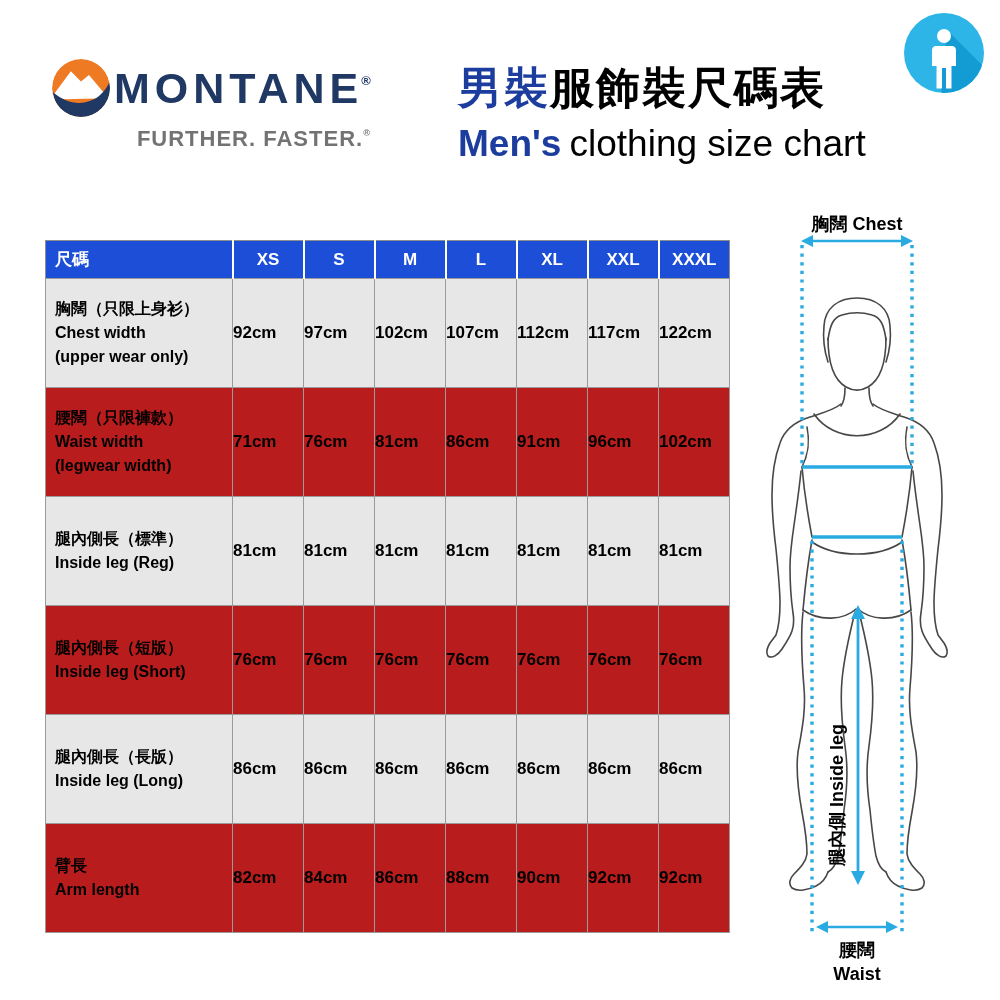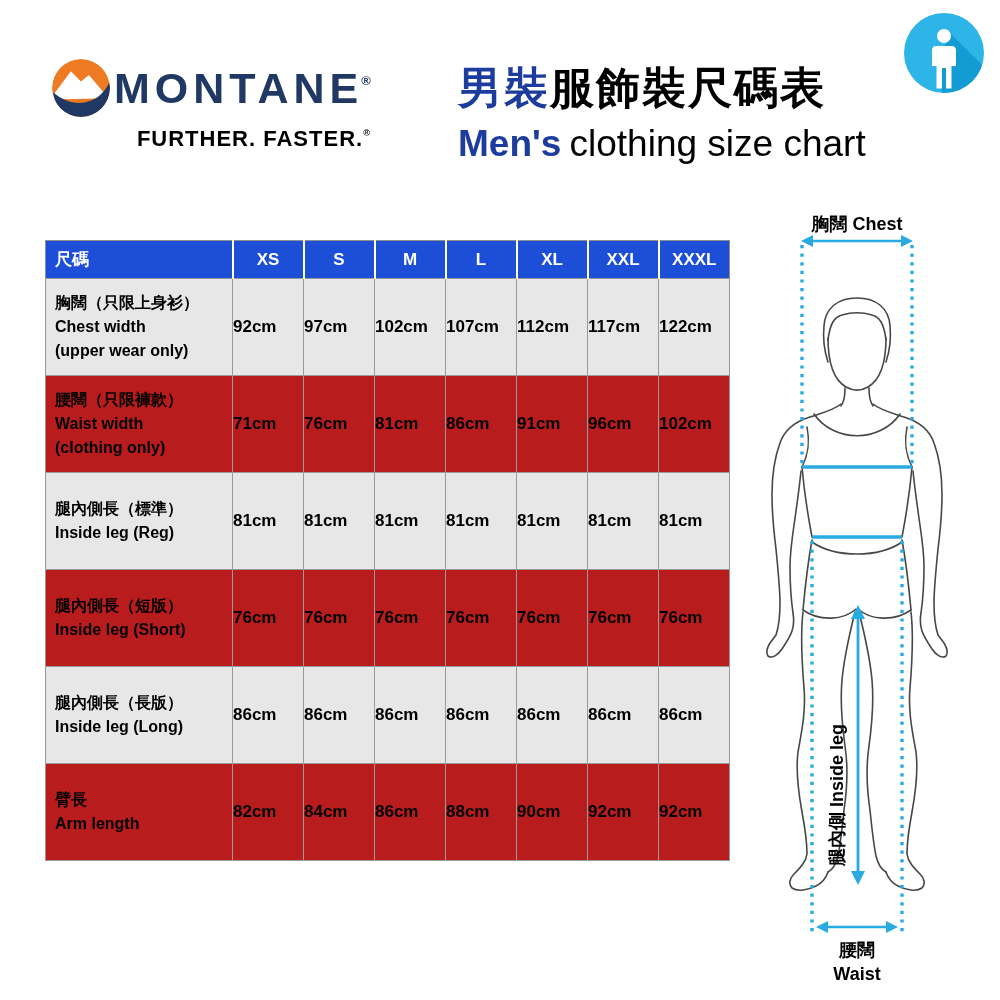--- a/index.html
+++ b/index.html
@@ -6,38 +6,38 @@
   body{
     width:1000px;height:1000px;position:relative;background:#fff;overflow:hidden;
     font-family:"Liberation Sans","DejaVu Sans",sans-serif;color:#000;
   }
   
   .brand{position:absolute;left:52px;top:56px;display:flex;gap:4px;align-items:flex-start;}
   .brand-mark{width:58px;height:58px;margin-top:3px;}
   .brand-text{display:flex;flex-direction:column;}
   .wordmark{font-size:43px;font-weight:bold;color:#1f3864;letter-spacing:5px;line-height:1;margin-top:11px;white-space:nowrap;}
   .wordmark sup{font-size:13px;letter-spacing:0;vertical-align:18px;margin-left:-2px;}
-  .tagline{font-size:22px;font-weight:bold;color:#000000;letter-spacing:1px;align-self:flex-end;margin-top:16px;white-space:nowrap;}
+  .tagline{font-size:22px;font-weight:bold;color:#737373;letter-spacing:1px;align-self:flex-end;margin-top:16px;white-space:nowrap;}
   .tagline sup{font-size:9px;vertical-align:10px;}
   
   .main-title{position:absolute;left:458px;top:62px;}
   .title-zh{font-size:44px;font-weight:bold;letter-spacing:2px;line-height:1.2;white-space:nowrap;}
   .title-en{font-size:37px;font-weight:400;line-height:1.15;margin-top:8px;white-space:nowrap;}
   .hl{color:#1d3d9e;}
   .title-en .hl{font-weight:bold;margin-right:0.22em;}
   
   .corner-icon{position:absolute;left:904px;top:13px;width:80px;height:80px;}
   
   .size-table{position:absolute;left:45px;top:240px;width:684px;border-collapse:collapse;table-layout:fixed;border:1px solid #8e8e8e;}
   .size-table thead th{
     background:#1d4ed8;color:#fff;font-size:17px;font-weight:bold;height:37px;
     border-left:2px solid #fff;padding:0;text-align:center;
   }
   .size-table thead th.label-col{border-left:none;text-align:left;padding-left:9px;}
-  .size-table tbody tr{height:97px;}
+  .size-table tbody tr{height:109px;}
   .size-table tbody th,.size-table tbody td{border:1px solid #9a9a9a;padding:0;}
   .size-table tbody th.label-cell{text-align:left;padding:6px 4px 6px 9px;font-weight:bold;font-size:16px;line-height:1.5;}
   .size-table tbody td{text-align:left;font-weight:bold;font-size:17px;}
   .row-gray{background:#e7e7e7;}
   .row-white{background:#b91c1c;}
   
   .diagram{position:absolute;left:750px;top:190px;width:250px;height:810px;}
   .figure-line{fill:none;stroke:#474747;stroke-width:1.6;stroke-linecap:round;stroke-linejoin:round;}
   .measure{stroke:#29abe2;}
   .measure-fill{fill:#29abe2;}
@@ -113,21 +113,21 @@
         <td>102cm</td>
         <td>107cm</td>
         <td>112cm</td>
         <td>117cm</td>
         <td>122cm</td>
       </tr>
       <tr class="row-white">
         <th class="label-cell">
           <div>腰闊（只限褲款）</div>
           <div>Waist width</div>
-          <div>(clothing only)</div>
+          <div>(legwear width)</div>
         </th>
         <td>71cm</td>
         <td>76cm</td>
         <td>81cm</td>
         <td>86cm</td>
         <td>91cm</td>
         <td>96cm</td>
         <td>102cm</td>
       </tr>
       <tr class="row-gray">

